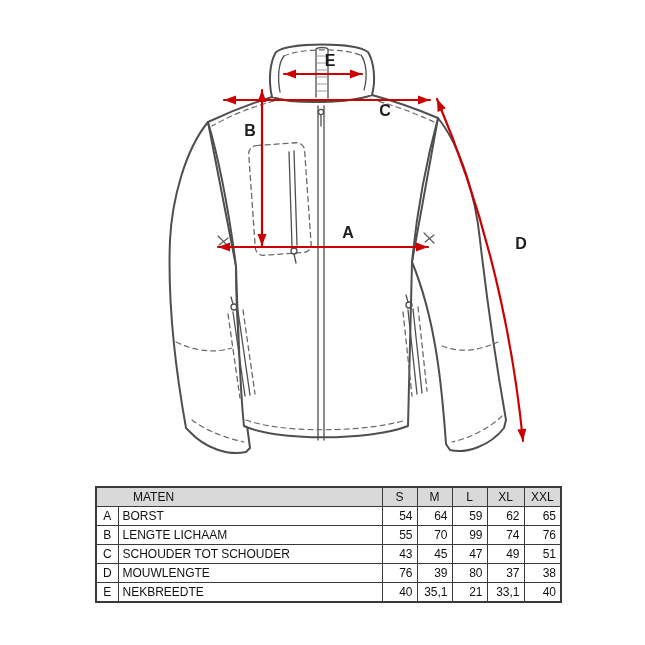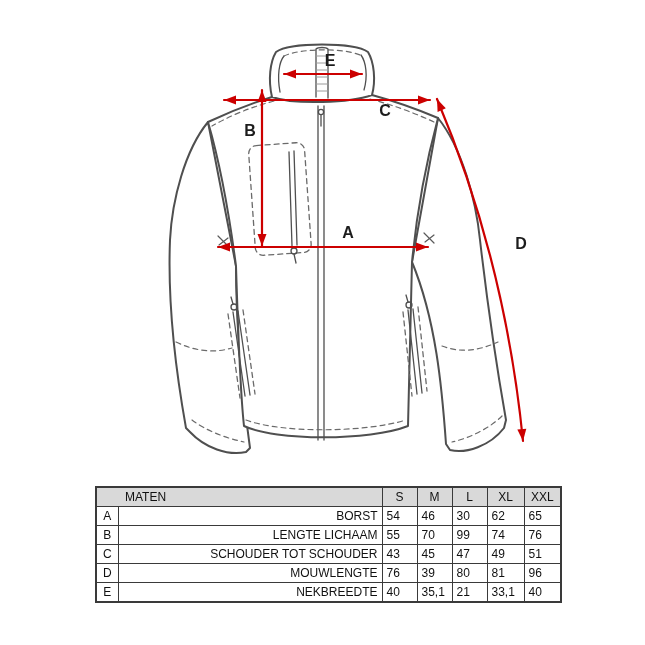--- a/index.html
+++ b/index.html
@@ -1,24 +1,24 @@
 <!DOCTYPE html>
 <html><head>
 <meta charset="utf-8">
 <style>
   html,body{margin:0;padding:0;background:#fff;}
   .page{position:relative;width:645px;height:645px;background:#fff;font-family:"Liberation Sans",sans-serif;overflow:hidden;}
   .diagram{position:absolute;left:0;top:0;width:645px;height:478px;}
   .size-table{position:absolute;left:95px;top:486px;width:466px;border-collapse:collapse;table-layout:fixed;font-size:12px;color:#111;border:2px solid #3a3a3a;}
   .size-table th,.size-table td{border:1px solid #3a3a3a;height:18px;padding:0 4px;font-weight:normal;white-space:nowrap;overflow:hidden;}
   .size-table thead th{background:#d9d9d9;text-align:center;font-weight:normal;}
-  .size-table th.title{text-align:left;padding-left:28px;}
+  .size-table th.title{text-align:left;padding-left:36px;}
   .size-table td.code{text-align:center;padding:0;}
-  .size-table td.lbl{text-align:right;}
-  .size-table td.val{text-align:left;}
+  .size-table td.lbl{text-align:left;}
+  .size-table td.val{text-align:right;}
   .mlabel{font-family:"Liberation Sans",sans-serif;font-size:16px;font-weight:bold;fill:#1c1c1c;}
 </style>
 </head>
 <body>
 
 <div class="page">
 
   <svg class="diagram" viewBox="0 0 645 478" xmlns="http://www.w3.org/2000/svg">
 
     <g stroke="#4f4f4f" fill="none" stroke-width="2" stroke-linejoin="round" stroke-linecap="round">
@@ -147,22 +147,22 @@
         <th>L</th>
         <th>XL</th>
         <th>XXL</th>
       </tr>
     </thead>
     <tbody>
       <tr>
         <td class="code">A</td>
         <td class="lbl">BORST</td>
         <td class="val">54</td>
-        <td class="val">46</td>
-        <td class="val">30</td>
+        <td class="val">64</td>
+        <td class="val">59</td>
         <td class="val">62</td>
         <td class="val">65</td>
       </tr>
       <tr>
         <td class="code">B</td>
         <td class="lbl">LENGTE LICHAAM</td>
         <td class="val">55</td>
         <td class="val">70</td>
         <td class="val">99</td>
         <td class="val">74</td>
@@ -176,22 +176,22 @@
         <td class="val">47</td>
         <td class="val">49</td>
         <td class="val">51</td>
       </tr>
       <tr>
         <td class="code">D</td>
         <td class="lbl">MOUWLENGTE</td>
         <td class="val">76</td>
         <td class="val">39</td>
         <td class="val">80</td>
-        <td class="val">81</td>
-        <td class="val">96</td>
+        <td class="val">37</td>
+        <td class="val">38</td>
       </tr>
       <tr>
         <td class="code">E</td>
         <td class="lbl">NEKBREEDTE</td>
         <td class="val">40</td>
         <td class="val">35,1</td>
         <td class="val">21</td>
         <td class="val">33,1</td>
         <td class="val">40</td>
       </tr>

